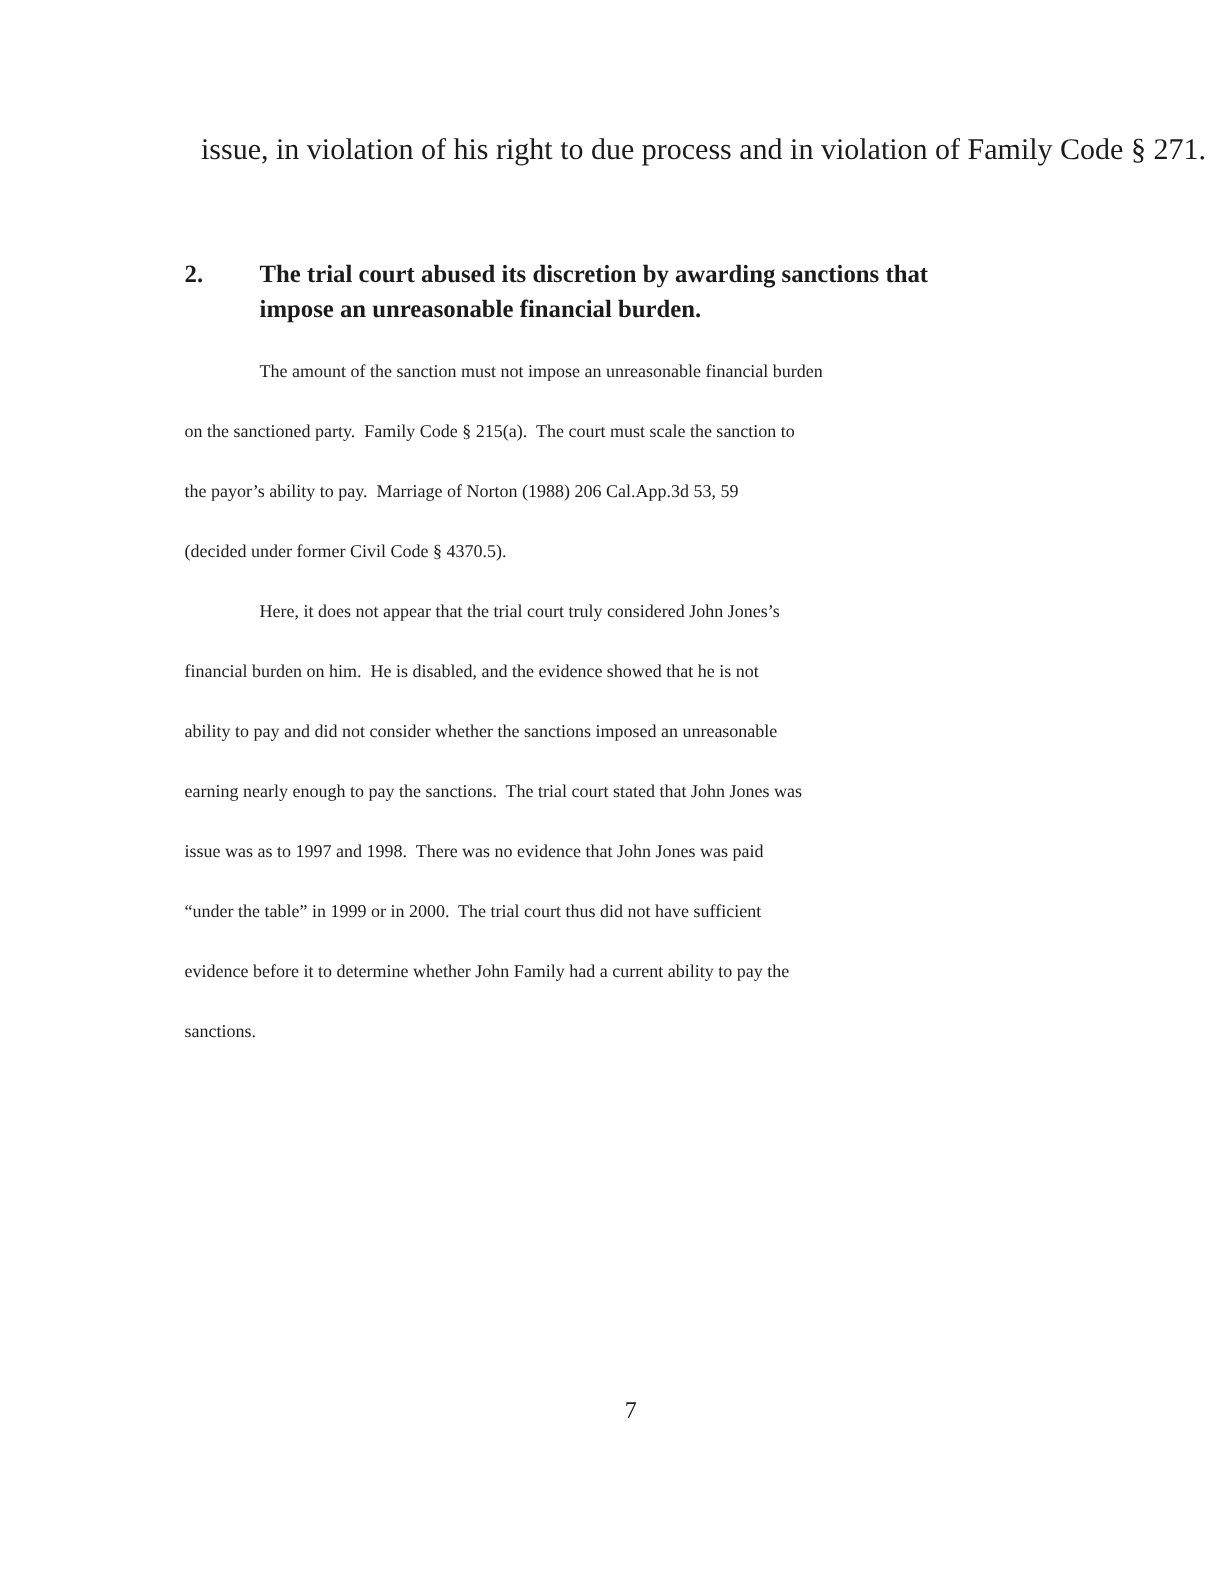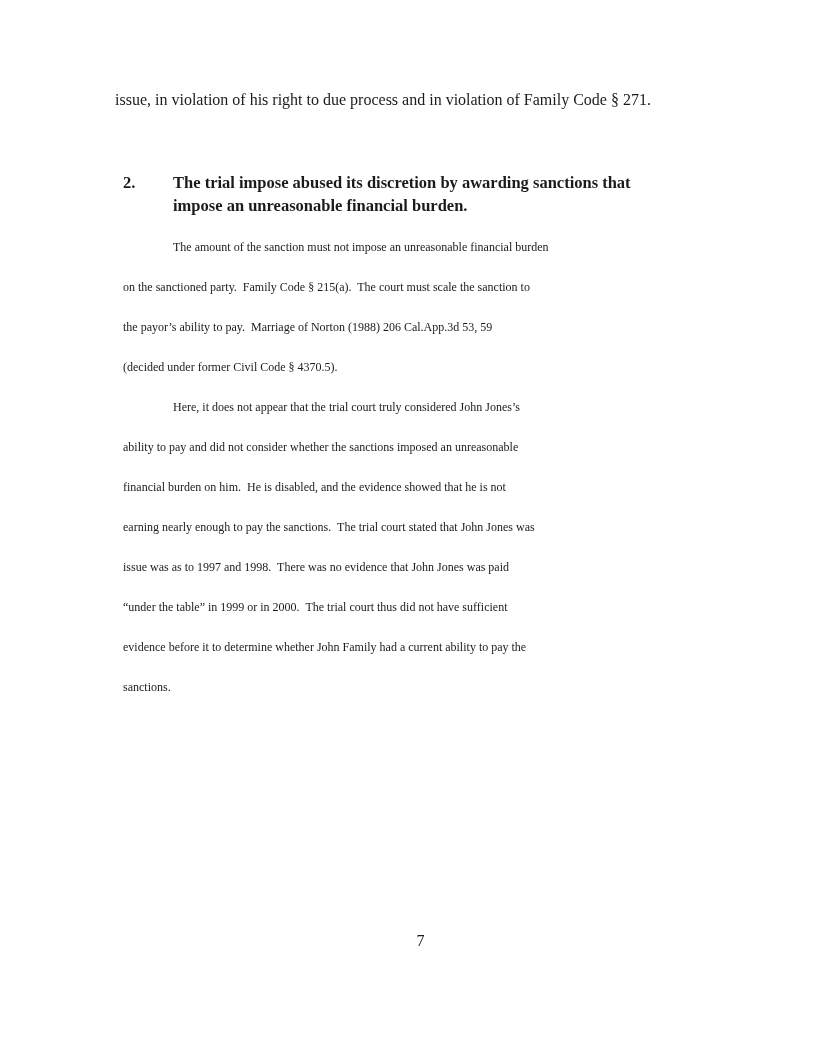--- a/index.html
+++ b/index.html
@@ -11,23 +11,23 @@
     position: relative;
     width: 816px;
     height: 1056px;
     background: #ffffff;
     font-family: "Liberation Serif", "DejaVu Serif", serif;
     color: #1b1b1b;
     overflow: hidden;
   }
   .intro-line {
     position: absolute;
-    left: 115px;
+    left: 134px;
     top: 80px;
-    font-size: 16px;
+    font-size: 20px;
     line-height: 40px;
     white-space: pre;
   }
   .section-heading {
     position: absolute;
     left: 123px;
     top: 171px;
     font-size: 16.5px;
     font-weight: bold;
     line-height: 23px;
@@ -73,33 +73,33 @@
 </head>
 <body>
 
 <div class="page" style="color: rgb(27, 27, 27); background: rgb(255, 255, 255);">
 
   <div class="intro-line">issue, in violation of his right to due process and in violation of Family Code § 271.</div>
 
   <div class="section-heading">
     <span class="section-number">2.</span>
     <span class="section-heading-lines">
-        <div class="heading-line">The trial impose abused its discretion by awarding sanctions that</div>
+        <div class="heading-line">The trial court abused its discretion by awarding sanctions that</div>
         <div class="heading-line">impose an unreasonable financial burden.</div>
       </span>
   </div>
 
   <div class="body-text">
       <div class="body-line indent"><span class="seg-regular">The amount of the sanction must not impose an unreasonable financial burden</span></div>
       <div class="body-line"><span class="seg-regular">on the sanctioned party.  Family Code § 215(a).  The court must scale the sanction to</span></div>
       <div class="body-line"><span class="seg-regular">the payor’s ability to pay.  </span><span class="seg-italic">Marriage of Norton</span><span class="seg-regular"> (1988) 206 Cal.App.3d 53, 59</span></div>
       <div class="body-line"><span class="seg-regular">(decided under former Civil Code § 4370.5).</span></div>
       <div class="body-line indent"><span class="seg-regular">Here, it does not appear that the trial court truly considered John Jones’s</span></div>
+      <div class="body-line"><span class="seg-regular">financial burden on him.  He is disabled, and the evidence showed that he is not</span></div>
       <div class="body-line"><span class="seg-regular">ability to pay and did not consider whether the sanctions imposed an unreasonable</span></div>
-      <div class="body-line"><span class="seg-regular">financial burden on him.  He is disabled, and the evidence showed that he is not</span></div>
       <div class="body-line"><span class="seg-regular">earning nearly enough to pay the sanctions.  The trial court stated that John Jones was</span></div>
       <div class="body-line"><span class="seg-regular">issue was as to 1997 and 1998.  There was no evidence that John Jones was paid</span></div>
       <div class="body-line"><span class="seg-regular">“under the table” in 1999 or in 2000.  The trial court thus did not have sufficient</span></div>
       <div class="body-line"><span class="seg-regular">evidence before it to determine whether John Family had a </span><span class="seg-italic">current ability</span><span class="seg-regular"> to pay the</span></div>
       <div class="body-line"><span class="seg-regular">sanctions.</span></div>
     </div>
 
   <div class="page-number">7</div>
 
 </div>

